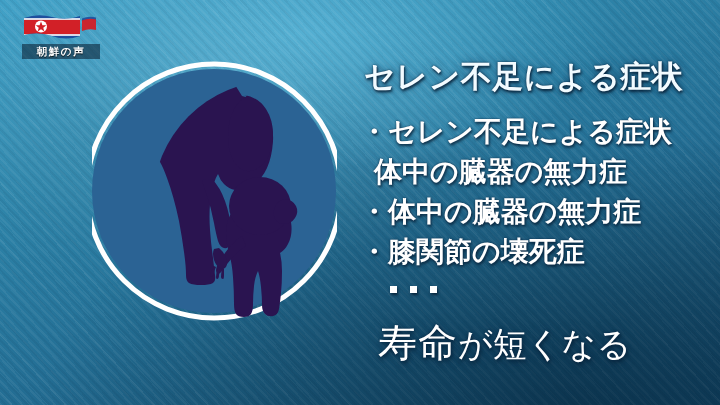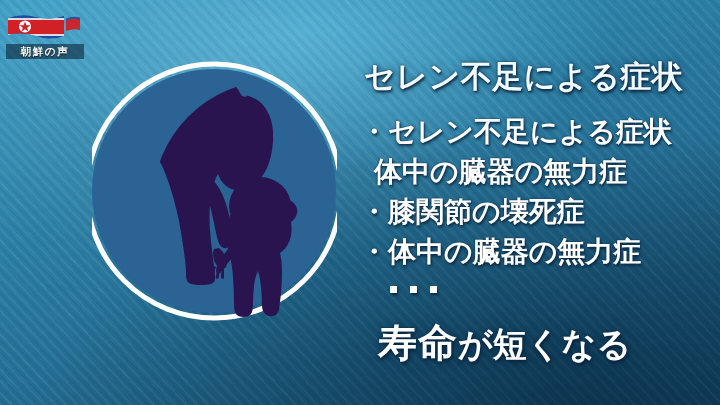--- a/index.html
+++ b/index.html
@@ -54,21 +54,21 @@
       rgba(255,255,255,0.035) 0px,
       rgba(255,255,255,0.035) 1px,
       rgba(0,0,0,0) 1px,
       rgba(0,0,0,0) 13px
     );
   }
 
   
   .logo {
     position: absolute;
-    left: 2px;
+    left: 18px;
     top: 14px;
     width: 86px;
     height: 48px;
   }
   .logo-flag { position: absolute; left: 0; top: 0; }
   .logo-caption {
     position: absolute;
     left: 4px;
     top: 30px;
     width: 78px;
@@ -147,21 +147,21 @@
     height: 7px;
     background: #ffffff;
     box-shadow: 1px 2px 3px rgba(5,25,45,0.8);
   }
 
   .conclusion {
     position: absolute;
     left: 22px;
     top: 316px;
     font-size: 34px;
-    font-weight: bold;
+    font-weight: normal;
     white-space: nowrap;
     color: #ffffff;
     text-shadow:
       0 0 2px rgba(10,40,70,0.95),
       1px 2px 4px rgba(5,25,45,0.85),
       0 0 12px rgba(10,45,80,0.55);
   }
   .conclusion .lead { font-size: 39px; letter-spacing: 1px; }
 </style>
 </head>
@@ -320,24 +320,24 @@
     <div class="title">セレン不足による症状</div>
 
     <div class="bullets">
       <div class="bullet-line">
         <span>・</span><span>セレン不足による症状</span>
       </div>
       <div class="bullet-line indent">
         <span>体中の臓器の無力症</span>
       </div>
       <div class="bullet-line">
-        <span>・</span><span>膝関節の壊死症</span>
+        <span>・</span><span>体中の臓器の無力症</span>
       </div>
       <div class="bullet-line">
-        <span>・</span><span>体中の臓器の無力症</span>
+        <span>・</span><span>膝関節の壊死症</span>
       </div>
     </div>
 
     <div class="ellipsis">
       <i></i>
       <i></i>
       <i></i>
     </div>
 
     <div class="conclusion">

